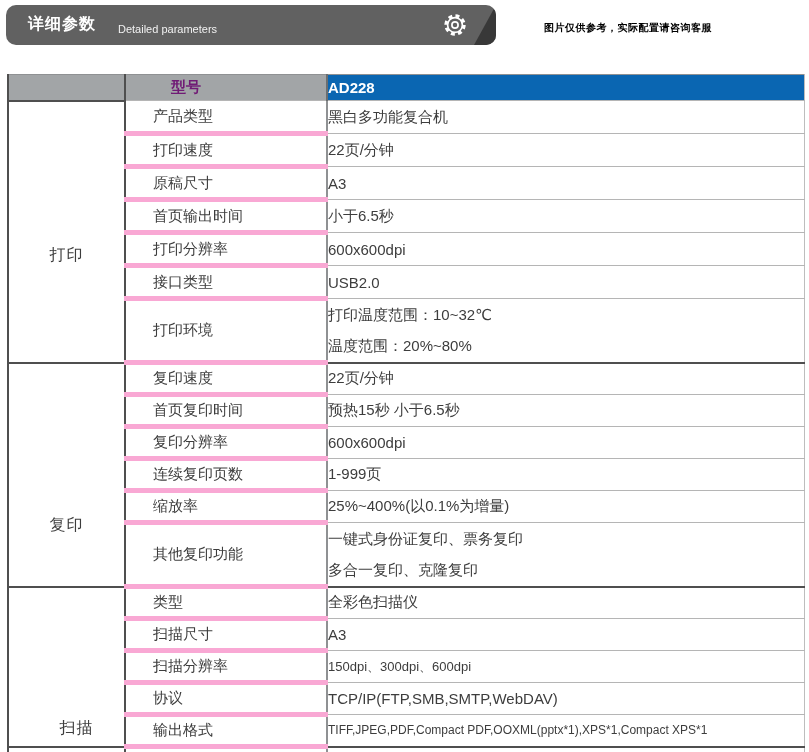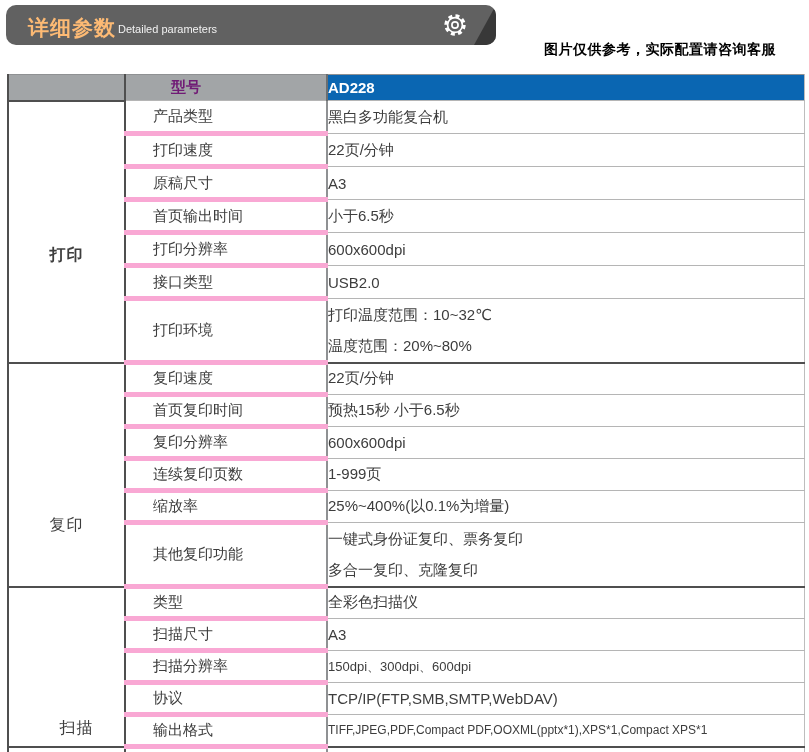--- a/index.html
+++ b/index.html
@@ -21,33 +21,33 @@
     overflow:hidden;
   }
   .banner-wedge {
     position:absolute; right:0; bottom:0;
     width:22px; height:40px;
     background:#383838;
     clip-path:polygon(0 100%, 100% 0, 100% 100%);
   }
   .banner-title-zh {
     position:absolute; left:22px; top:9px;
-    font-size:21px; font-weight:bold; color:#fdba74;
+    font-size:16px; font-weight:bold; color:#ffffff;
     letter-spacing:1px;
   }
   .banner-title-en {
     position:absolute; left:112px; top:18px;
     font-size:11px; color:#f2f2f2;
   }
   .gear { position:absolute; left:436px; top:7px; width:26px; height:26px; }
 
   .disclaimer {
     position:absolute; left:544px; top:21px;
-    font-size:14px; font-weight:bold; color:#000000;
-    letter-spacing:0.5px; white-space:nowrap;margin-top:20px;
+    font-size:10px; font-weight:bold; color:#000000;
+    letter-spacing:0.5px; white-space:nowrap;
   }
 
   
   .spec-table-wrap { position:absolute; left:7px; top:74px; }
   table { border-collapse:collapse; table-layout:fixed; width:796px; }
   td { font-size:15px; color:#3d3d3d; overflow:hidden; }
 
   
   tr.hd-row td { height:26px; }
   .hd-blank {
@@ -88,21 +88,21 @@
   .value-cell .vline { line-height:31px; height:31px; }
   tr.group-sep td { border-top:2px solid #4f4f4f; }
 
   .group-cell {
     border:2px solid #4f4f4f;
     background:#ffffff;
     text-align:center;
     vertical-align:bottom;
   }
   .group-label { display:block; font-size:16px; color:#3d3d3d; letter-spacing:1px; }
-  .gc0 { padding-bottom:96px;font-weight:bold; }
+  .gc0 { padding-bottom:96px; }
   .gc1 { padding-bottom:50px; }
   .gc2 { padding-bottom:7px;padding-left:20px; }
 
   tr.cut-row td { height:5px; border-top:2px solid #4f4f4f; border-bottom:none; }
   tr.cut-row .param-cell, tr.cut-row .value-cell { border-bottom:none; }
   tr.cut-row .cut-c1 { border-left:2px solid #4f4f4f; border-right:2px solid #4f4f4f; }
 </style>
 </head>
 <body>
 

